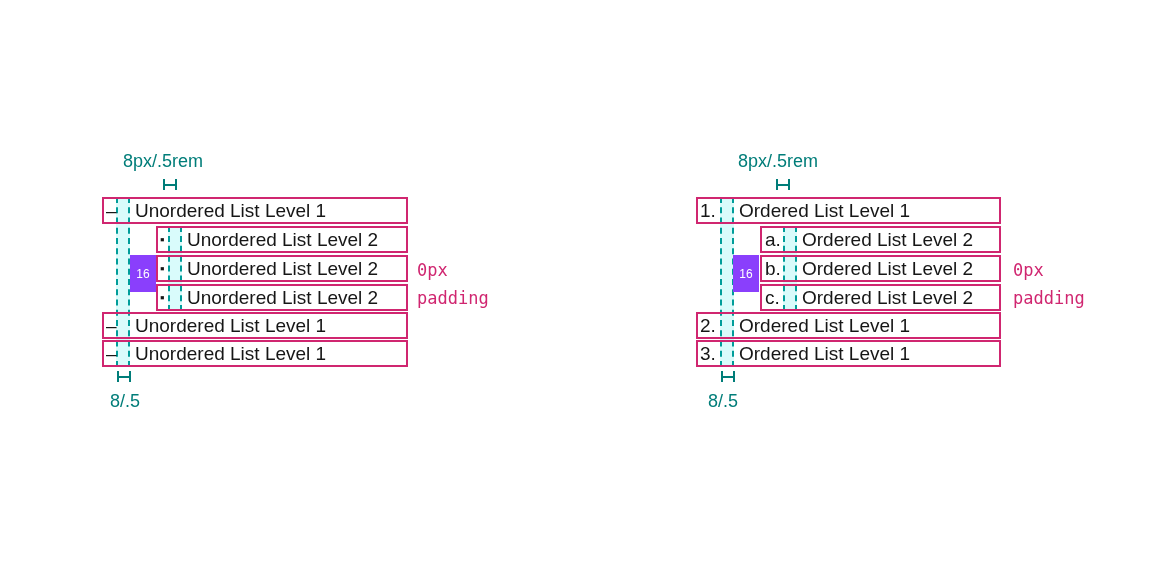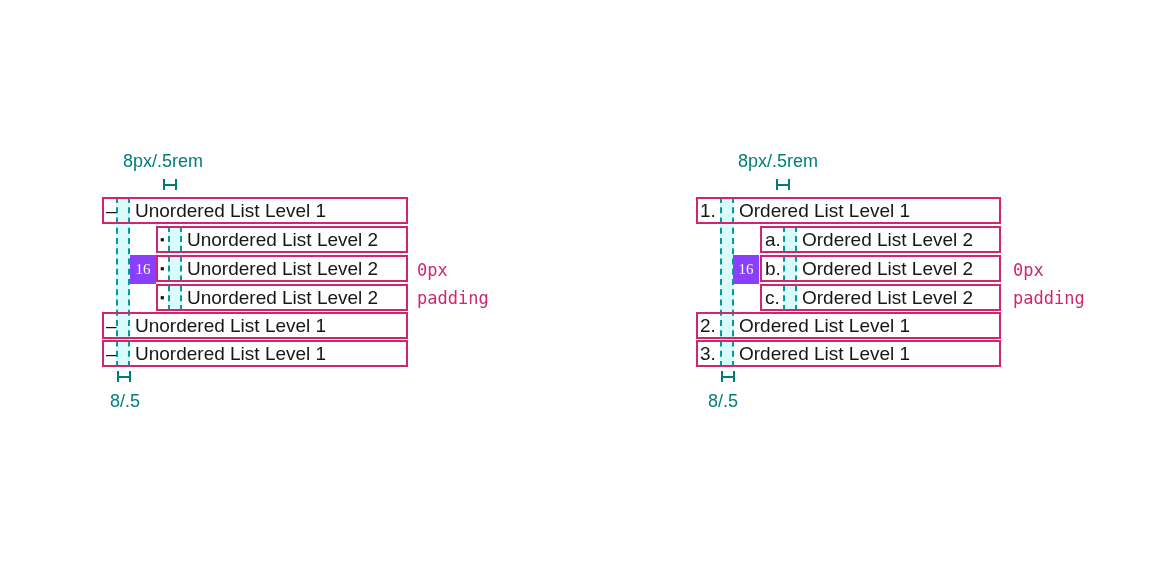--- a/index.html
+++ b/index.html
@@ -40,22 +40,22 @@
     position:absolute; height:27px; border:2px solid var(--magenta);
     background:transparent; z-index:2;
   }
   .marker,.rowlabel{
     position:absolute; top:0; height:23px; line-height:23px;
     font-size:19px; color:var(--ink); white-space:nowrap;
   }
 
   
   .badge{
-    position:absolute; width:26px; height:29px; background:var(--purple);
-    color:#ffffff; font-family:Liberation Serif, serif; font-size:15px;
+    position:absolute; width:26px; height:37px; background:var(--purple);
+    color:#ffffff; font-family:Liberation Sans, sans-serif; font-size:12px;
     display:flex; align-items:center; justify-content:center; z-index:3;
   }
 
   
   .padnote{
     position:absolute; font-family:"DejaVu Sans Mono", monospace; font-size:17px;
     line-height:28px; color:var(--magenta); white-space:nowrap; z-index:4;
   }
 </style>
 </head>

